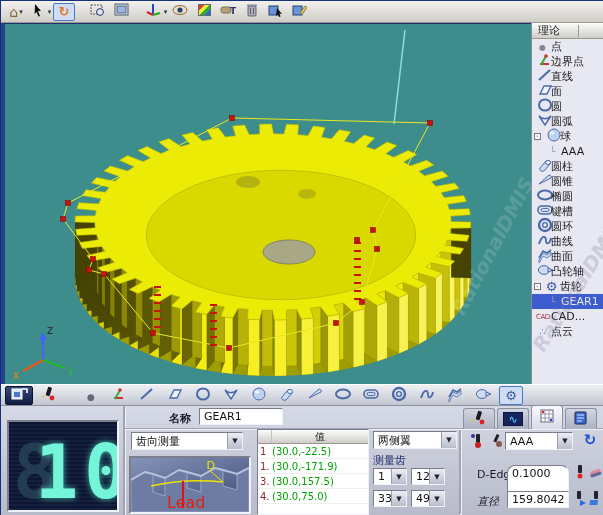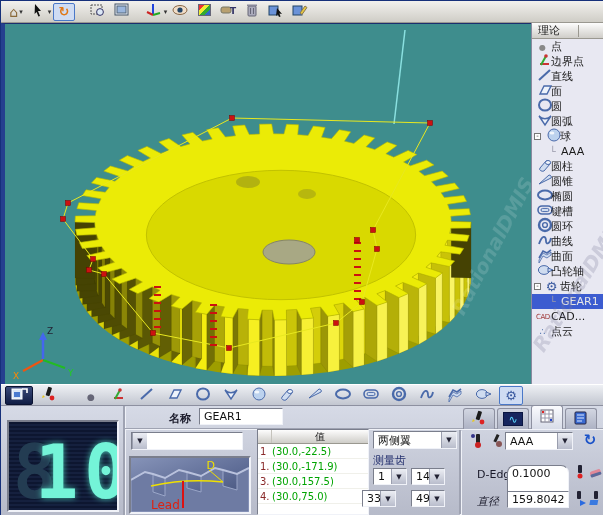--- a/index.html
+++ b/index.html
@@ -558,33 +558,34 @@
 
     <div id="lcd">
       <span class="ghost">8</span>
       <span class="digits">10</span>
     </div>
 
     <span class="label" style="position:absolute; left:168px; top:5px;font-weight:bold;">名称</span>
     <span class="field" style="position:absolute; left:198px; top:2px; width:84px; height:17px;">GEAR1</span>
 
     <div class="combo" style="position:absolute; left:130px; top:26px; width:112px; height:18px;">
+      <span class="cval">齿向测量</span>
       <span class="cbtn">▼</span>
     </div>
 
     <div id="thumb">
       <svg width="118" height="54">
         <path d="M0 22 L14 14 L22 16 L22 34 L34 38 L34 20 L48 12 L56 14 L56 30 L70 34 L70 18 L84 10 L92 12 L92 28 L106 32 L106 16 L118 10 L118 54 L0 54 Z" fill="#6e7ba3" stroke="#9aa6c8" stroke-width="1"></path>
         <path d="M0 22 L14 14 L22 16 L34 20 L48 12 L56 14 L70 18 L84 10 L92 12 L106 16 L118 10" fill="none" stroke="#b9c2dd" stroke-width="2"></path>
         <path d="M20 28 Q55 20 92 24" fill="none" stroke="#f0e000" stroke-width="1.5"></path>
         <line x1="52" y1="23" x2="52" y2="50" stroke="#dd1111" stroke-width="2"></line>
         <line x1="78" y1="12" x2="92" y2="24" stroke="#f0e000" stroke-width="1"></line>
       </svg>
       <span style="position:absolute; right:34px; top:1px; color:#f0e000; font-size:11px;">D</span>
-      <span style="position:absolute; left:20px; bottom:0; color:#dd2211; font-size:12px;">Lead</span>
+      <span style="position:absolute; left:36px; bottom:0; color:#dd2211; font-size:16px;">Lead</span>
     </div>
 
     <div id="value-table">
       <div class="vhead">
         <span class="c1"></span>
         <span class="c2">值</span>
       </div>
       <div id="vrows">
           <div class="vrow">
             <span class="n">1</span>
@@ -609,24 +610,24 @@
       <span class="cval">两侧翼</span>
       <span class="cbtn">▼</span>
     </div>
     <span class="label" style="position:absolute; left:372px; top:47px; color:#24306e;">测量齿</span>
     <div id="spinners">
         <div class="combo spin" style="left: 372px; top: 62px;">
           <span class="cval">1</span>
           <span class="cbtn">▼</span>
         </div>
         <div class="combo spin" style="left: 410px; top: 62px;">
-          <span class="cval">14</span>
+          <span class="cval">12</span>
           <span class="cbtn">▼</span>
         </div>
-        <div class="combo spin" style="left: 361px; top: 84px;">
+        <div class="combo spin" style="left: 372px; top: 84px;">
           <span class="cval">33</span>
           <span class="cbtn">▼</span>
         </div>
         <div class="combo spin" style="left: 410px; top: 84px;">
           <span class="cval">49</span>
           <span class="cbtn">▼</span>
         </div>
       </div>
 
     <div style="position:absolute; left:462px; top:2px; display:flex; gap:2px; align-items:flex-end;" id="tabs">

